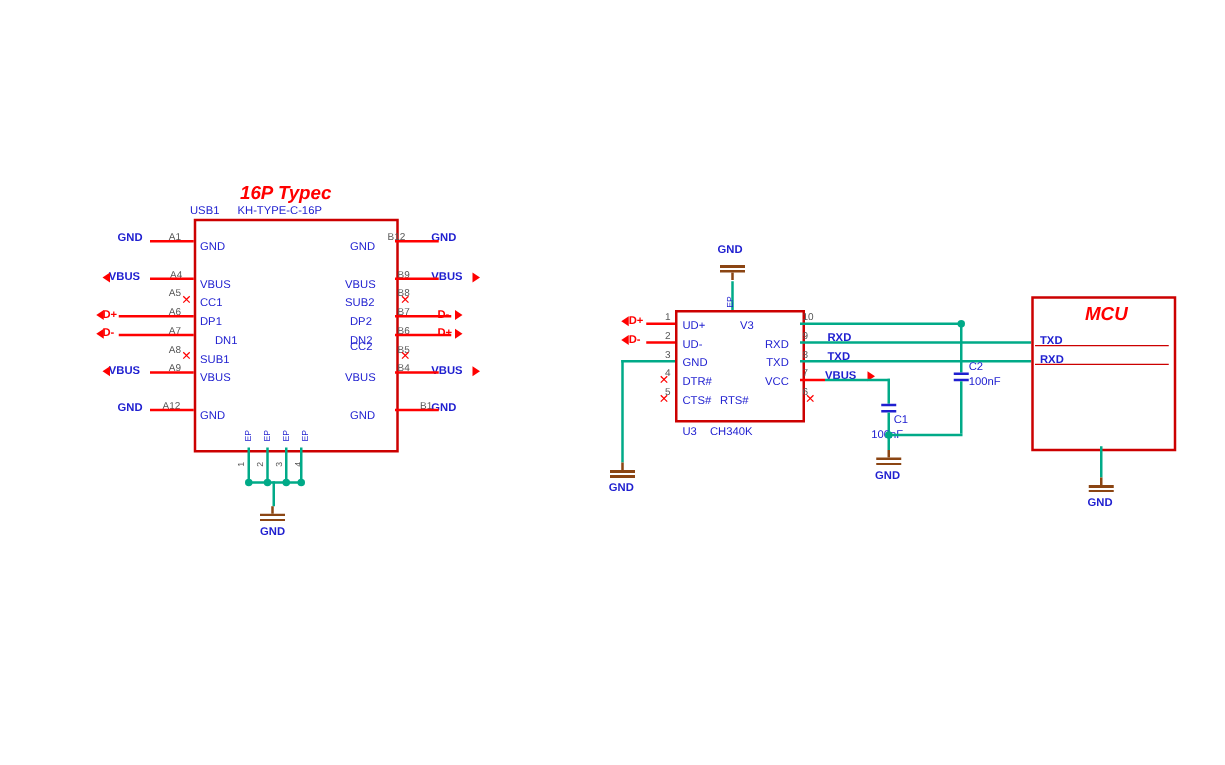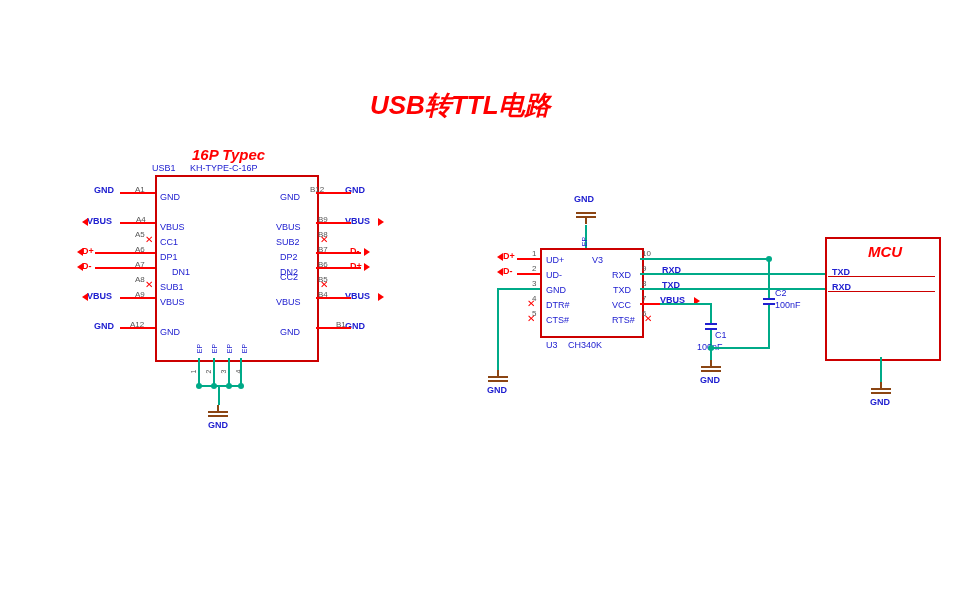--- a/index.html
+++ b/index.html
@@ -23,21 +23,20 @@
 .arrow-l{position:absolute;width:0;height:0;border-top:4px solid transparent;border-bottom:4px solid transparent;border-right:6px solid red}
 .arrow-r{position:absolute;width:0;height:0;border-top:4px solid transparent;border-bottom:4px solid transparent;border-left:6px solid red}
 .dot{position:absolute;width:6px;height:6px;background:#0a8;border-radius:50%;margin:-2px 0 0 -2px}
 .cap-plate{position:absolute;width:12px;height:2px;background:#2020d0}
 .xmark{position:absolute;font-size:10px;color:red}
 </style>
 </head>
 <body>
 <div class="canvas">
 
-<div class="title red-title" style="left:370px;top:88px">USB转TTL电路</div>
 
 <div class="comp-label" style="left:192px;top:146px">16P Typec</div>
 <div class="part-num" style="left:152px;top:163px">USB1</div>
 <div class="part-num" style="left:190px;top:163px">KH-TYPE-C-16P</div>
 <div class="box" style="left:155px;top:175px;width:160px;height:183px"></div>
 
 <div class="net-label" style="left:94px;top:185px">GND</div>
 <div class="pin-num" style="left:135px;top:185px">A1</div>
 <div class="pin-label" style="left:160px;top:192px">GND</div>
 <div class="red-wire" style="left:120px;top:192px;width:35px"></div>
@@ -189,21 +188,21 @@
 <div class="pin-num" style="left:642px;top:279px">8</div>
 <div class="net-label" style="left:662px;top:280px">TXD</div>
 <div class="wire wire-h" style="left:640px;top:288px;width:185px"></div>
 
 <div class="pin-label" style="left:612px;top:300px">VCC</div>
 <div class="pin-num" style="left:642px;top:294px">7</div>
 <div class="net-label" style="left:660px;top:295px">VBUS</div>
 <div class="arrow-r" style="left:694px;top:297px"></div>
 <div class="red-wire" style="left:640px;top:303px;width:20px"></div>
 
-<div class="pin-label" style="left:612px;top:315px">RTS#</div>
+<div class="pin-label" style="left:576px;top:315px">RTS#</div>
 <div class="pin-num" style="left:642px;top:309px">6</div>
 <div class="xmark" style="left:644px;top:313px">✕</div>
 
 <div class="wire wire-v" style="left:497px;top:288px;height:82px"></div>
 <div class="gnd-sym" style="left:488px;top:370px"></div>
 <div class="net-label" style="left:487px;top:385px">GND</div>
 
 <div class="wire wire-v" style="left:710px;top:303px;height:20px"></div>
 <div class="cap-plate" style="left:705px;top:323px"></div>
 <div class="cap-plate" style="left:705px;top:328px"></div>

